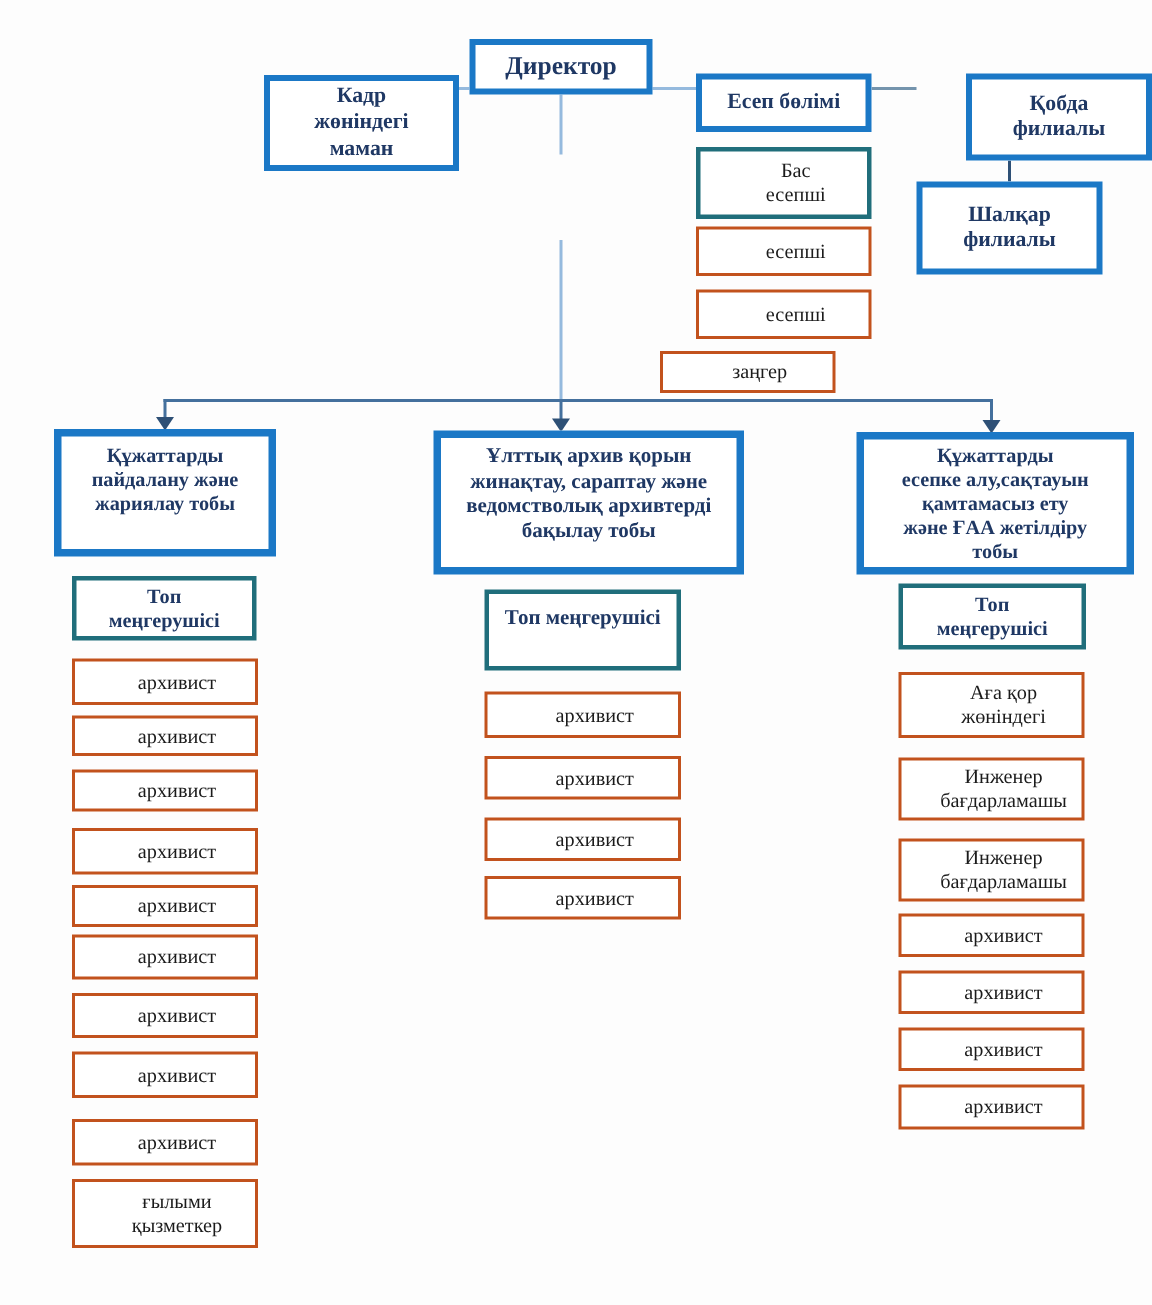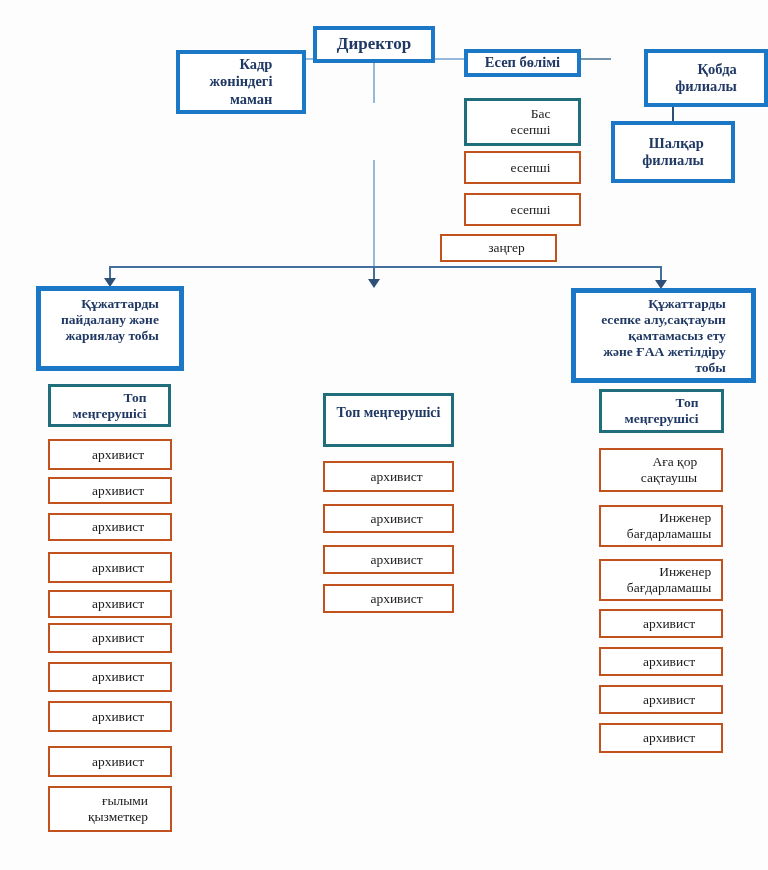--- a/index.html
+++ b/index.html
@@ -3,21 +3,21 @@
 <meta charset="utf-8">
 <style>
   html,body{margin:0;padding:0;background:#ffffff;}
   .canvas{
     position:relative;width:768px;height:870px;background:#fdfdfd;
     font-family:"Liberation Serif","DejaVu Serif",serif;overflow:hidden;
   }
   .node{
     position:absolute;background:#ffffff;box-sizing:border-box;
     display:flex;align-items:center;justify-content:center;
-    text-align:right;white-space:pre-line;line-height:1.18;
+    text-align:center;white-space:pre-line;line-height:1.18;
   }
   .blue{border:4px solid var(--blue);}
   .blue-thick{border:5px solid var(--blue);}
   .teal{border:3px solid var(--teal);}
   .orange{border:2px solid var(--orange);}
   .heading{font-weight:bold;color:var(--heading-text);}
   .body{color:var(--body-text);font-size:13.5px;padding-left:16px;}
   .fs-lg{font-size:17px;}
   .fs-md{font-size:14.5px;}
   .fs-sm{font-size:13.5px;}
@@ -50,21 +50,21 @@
   <div class="line rail" style="left:373px;top:266px;width:2px;height:14px"></div>
   <div class="line rail" style="left:660px;top:266px;width:2px;height:15px"></div>
   <div class="arrow-down" style="left:104px;top:278px"></div>
   <div class="arrow-down" style="left:368px;top:279px"></div>
   <div class="arrow-down" style="left:655px;top:280px"></div>
 
   <div class="node blue heading fs-lg" style="left:313px;top:26px;width:122px;height:37px">Директор</div>
   <div class="node blue heading fs-md" style="left:176px;top:50px;width:130px;height:64px">Кадр
 жөніндегі
 маман</div>
-  <div class="node blue heading fs-md" style="left:464px;top:49px;width:117px;height:28px">Есеп бөлімі</div>
+  <div class="node blue heading fs-md" style="left:464px;top:49px;width:117px;height:39px">Есеп бөлімі</div>
   <div class="node blue heading fs-md" style="left:644px;top:49px;width:124px;height:58px">Қобда
 филиалы</div>
   <div class="node blue heading fs-md" style="left:611px;top:121px;width:124px;height:62px">Шалқар
 филиалы</div>
 
   <div class="node teal body" style="left:464px;top:98px;width:117px;height:48px">Бас
 есепші</div>
   <div class="node orange body" style="left:464px;top:151px;width:117px;height:33px">есепші</div>
   <div class="node orange body" style="left:464px;top:193px;width:117px;height:33px">есепші</div>
   <div class="node orange body" style="left:440px;top:234px;width:117px;height:28px">заңгер</div>
@@ -79,35 +79,39 @@
   <div class="node orange body" style="left:48px;top:513px;width:124px;height:28px">архивист</div>
   <div class="node orange body" style="left:48px;top:552px;width:124px;height:31px">архивист</div>
   <div class="node orange body" style="left:48px;top:590px;width:124px;height:28px">архивист</div>
   <div class="node orange body" style="left:48px;top:623px;width:124px;height:30px">архивист</div>
   <div class="node orange body" style="left:48px;top:662px;width:124px;height:30px">архивист</div>
   <div class="node orange body" style="left:48px;top:701px;width:124px;height:31px">архивист</div>
   <div class="node orange body" style="left:48px;top:746px;width:124px;height:31px">архивист</div>
   <div class="node orange body" style="left:48px;top:786px;width:124px;height:46px">ғылыми
 қызметкер</div>
 
+  <div class="node blue-thick heading fs-g2 align-top" style="left:289px;top:287px;width:207px;height:96px">Ұлттық архив қорын
+жинақтау, сараптау және
+ведомстволық архивтерді
+бақылау тобы</div>
   <div class="node teal heading fs-g2 align-top" style="left:323px;top:393px;width:131px;height:54px;padding-top:9px">Топ меңгерушісі</div>
   <div class="node orange body" style="left:323px;top:461px;width:131px;height:31px">архивист</div>
   <div class="node orange body" style="left:323px;top:504px;width:131px;height:29px">архивист</div>
   <div class="node orange body" style="left:323px;top:545px;width:131px;height:29px">архивист</div>
   <div class="node orange body" style="left:323px;top:584px;width:131px;height:29px">архивист</div>
 
   <div class="node blue-thick heading fs-sm align-top" style="left:571px;top:288px;width:185px;height:95px;padding-top:3px">Құжаттарды
 есепке алу,сақтауын
 қамтамасыз ету
 және ҒАА жетілдіру
 тобы</div>
   <div class="node teal heading fs-sm" style="left:599px;top:389px;width:125px;height:44px">Топ
 меңгерушісі</div>
   <div class="node orange body" style="left:599px;top:448px;width:124px;height:44px">Аға қор
-сақтаушы</div>
+жөніндегі</div>
   <div class="node orange body" style="left:599px;top:505px;width:124px;height:42px">Инженер
 бағдарламашы</div>
   <div class="node orange body" style="left:599px;top:559px;width:124px;height:42px">Инженер
 бағдарламашы</div>
   <div class="node orange body" style="left:599px;top:609px;width:124px;height:29px">архивист</div>
   <div class="node orange body" style="left:599px;top:647px;width:124px;height:29px">архивист</div>
   <div class="node orange body" style="left:599px;top:685px;width:124px;height:29px">архивист</div>
   <div class="node orange body" style="left:599px;top:723px;width:124px;height:30px">архивист</div>
 
 </div>

